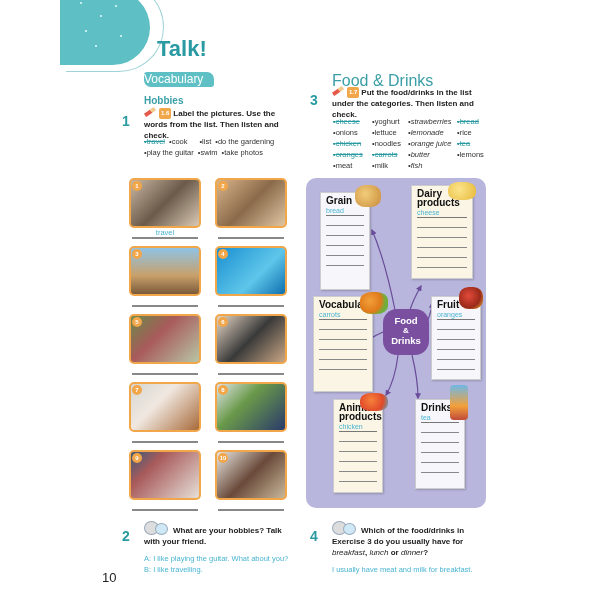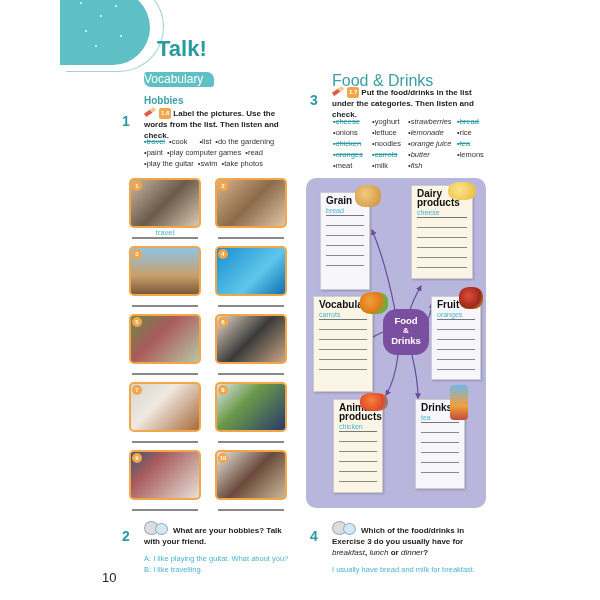--- a/index.html
+++ b/index.html
@@ -76,21 +76,20 @@
 
 <div class="vocab-tab">Vocabulary</div>
 <div class="sect-head" style="left:144px;top:95px">Hobbies</div>
 
 <div class="ex-num" style="left:122px;top:113px">1</div>
 <div class="instr" style="left:144px;top:108px;width:150px">
   <span class="pencil"></span><span class="track"><span>1.6</span></span><span>Label the pictures. Use the words from the list. Then listen and check.</span>
 </div>
 <div class="wordlist" id="hobby-words" style="left:144px;top:136px">
     <div class="row"><span class="w used" style="margin-right: 4px;">travel</span><span class="w" style="margin-right: 12px;">cook</span><span class="w" style="margin-right: 4px;">list</span><span class="w" style="margin-right: 4px;">do the gardening</span></div>
-    <div class="row"><span class="w" style="margin-right: 4px;">paint</span><span class="w" style="margin-right: 4px;">play computer games</span><span class="w" style="margin-right: 4px;">read</span></div>
     <div class="row"><span class="w" style="margin-right: 4px;">play the guitar</span><span class="w" style="margin-right: 4px;">swim</span><span class="w" style="margin-right: 4px;">take photos</span></div>
   </div>
 
 <div id="photos">
     <div class="photo" style="left: 129px; top: 178px; background: linear-gradient(135deg, rgb(201, 183, 162), rgb(107, 90, 74) 50%, rgb(216, 201, 180));">
       <div class="badge">1</div>
     </div>
     <div class="ans-line" style="left: 132px; top: 237px;"></div>
     <div class="ans-text" style="left: 132px; top: 228px;">travel</div>
     <div class="photo" style="left: 215px; top: 178px; background: linear-gradient(135deg, rgb(217, 180, 138), rgb(138, 106, 74) 50%, rgb(224, 198, 164));">
@@ -271,13 +270,13 @@
     <div class="ln"></div>
     <div class="ln"></div>
     <div class="ln"></div>
 </div>
 <div class="food-img" style="left:450px;top:385px;width:18px;height:35px;border-radius:4px;background:linear-gradient(180deg,#6fb8e6,#f2a03a 60%,#c04a3a)"></div>
 
 <div class="ex-num" style="left:310px;top:528px">4</div>
 <div class="instr" style="left:332px;top:521px;width:160px">
   <span class="bubbles"><span class="b1"></span><span class="b2"></span></span><span>Which of the food/drinks in Exercise 3 do you usually have for </span><span class="it">breakfast</span><span>,</span> <span class="it">lunch</span><span> or </span><span class="it">dinner</span><span>?</span>
 </div>
-<div class="dialogue" style="left:332px;top:564px">I usually have bread and milk for breakfast.</div>
+<div class="dialogue" style="left:332px;top:564px">I usually have meat and milk for breakfast.</div>
 
 </body></html>

